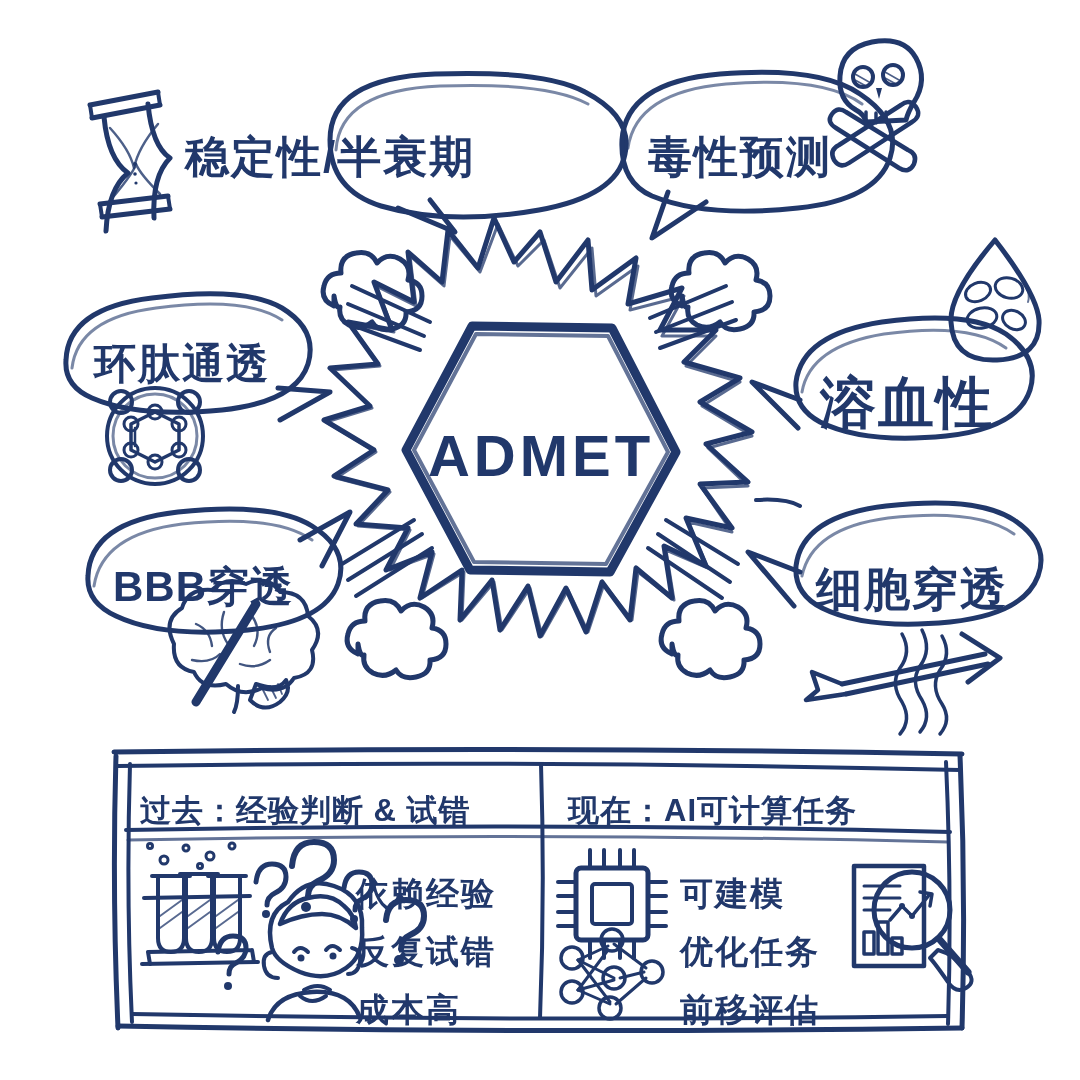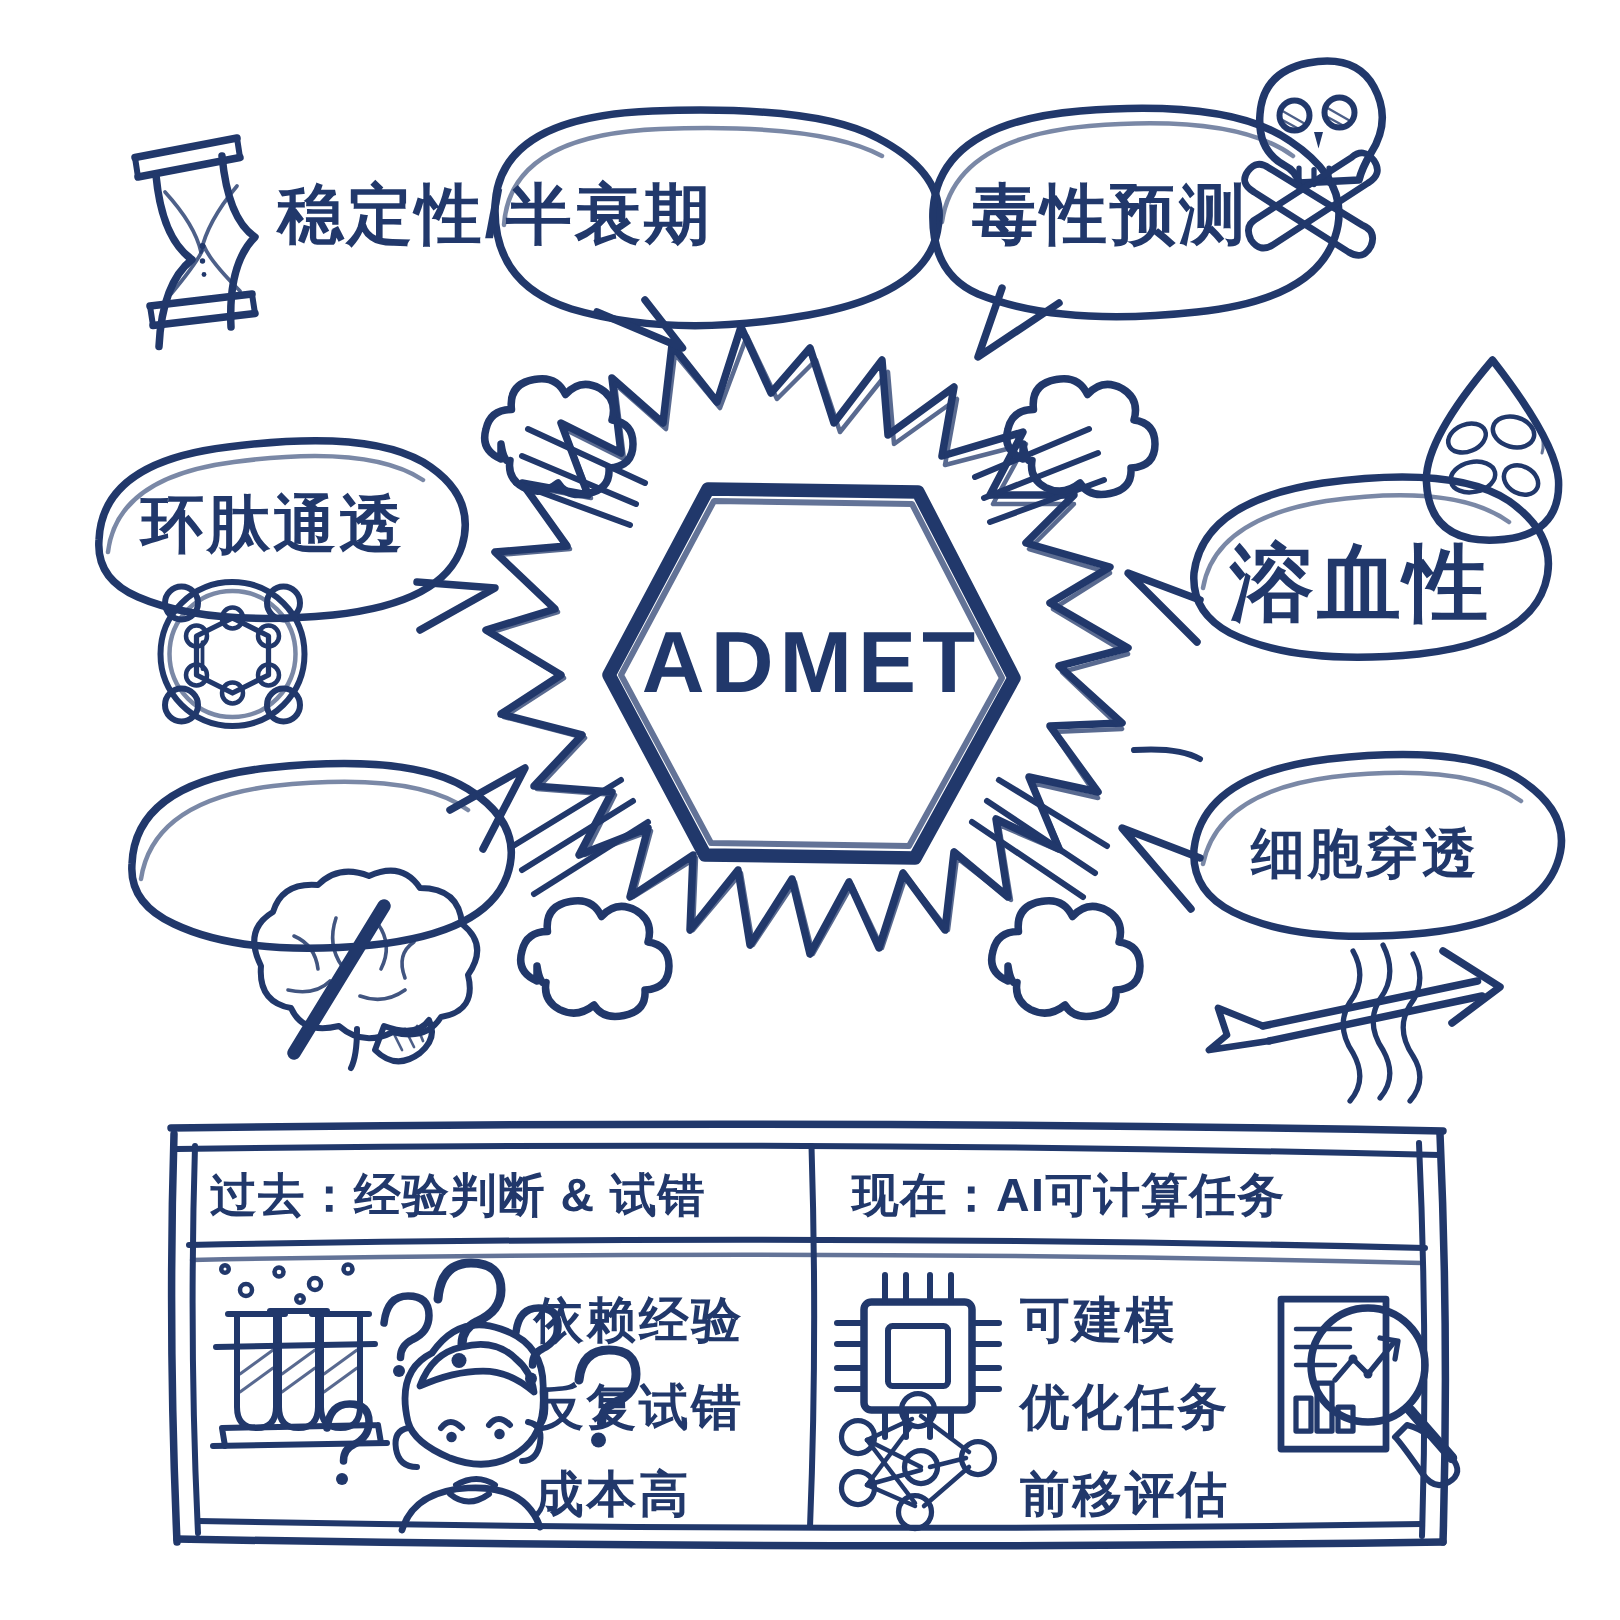--- a/index.html
+++ b/index.html
@@ -6,21 +6,21 @@
   html, body { margin:0; padding:0; }
   body {
     width:1080px; height:1080px;
     background:#ffffff;
     font-family:"Liberation Sans", sans-serif;
     color:#21386b;
     overflow:hidden;
     position:relative;
   }
   #canvas { position:absolute; inset:0; width:1080px; height:1080px; }
-  .abs { position:absolute; }
+  .abs { position:absolute;margin-top:14px; }
 
   
   .bub-text {
     position:absolute;
     font-family:"Liberation Sans", sans-serif;
     font-weight:700;
     color:#21386b;
     white-space:nowrap;
     letter-spacing:2px;
     user-select:none;
@@ -404,22 +404,23 @@
 <div id="text-layer" class="abs" style="inset:0;">
 
   <div class="bub-text" style="left:185px; top:114px; font-size:44px;">稳定性/半衰期</div>
 
   <div class="bub-text" style="left:648px; top:114px; font-size:44px;">毒性预测</div>
 
   <div class="bub-text" style="left:94px; top:322px; font-size:42px;">环肽通透</div>
 
   <div class="bub-text" style="left:820px; top:352px; font-size:56px;">溶血性</div>
 
-
-  <div class="bub-text" style="left:834px; top:545px; font-size:36px;">细胞穿透</div>
+  <div class="bub-text latin" style="left:113px; top:545px; font-size:42px;">BBB穿透</div>
+
+  <div class="bub-text" style="left:816px; top:545px; font-size:46px;">细胞穿透</div>
 
   <div id="admet-label">ADMET</div>
 
   <div id="table-text-layer">
     <div class="tbl-head" style="left:140px; top:776px;">过去：经验判断 &amp; 试错</div>
     <div class="tbl-head" style="left:568px; top:776px;">现在：AI可计算任务</div>
 
     <div class="tbl-line" style="left:356px; top:858px;">依赖经验</div>
     <div class="tbl-line" style="left:356px; top:974px;">成本高</div>
     <div class="tbl-line" style="left:356px; top:916px;">反复试错</div>

